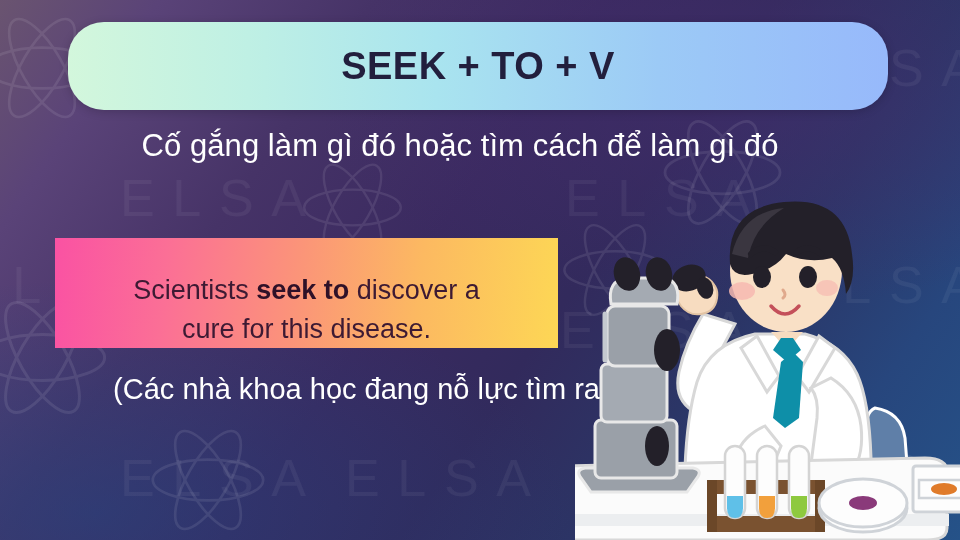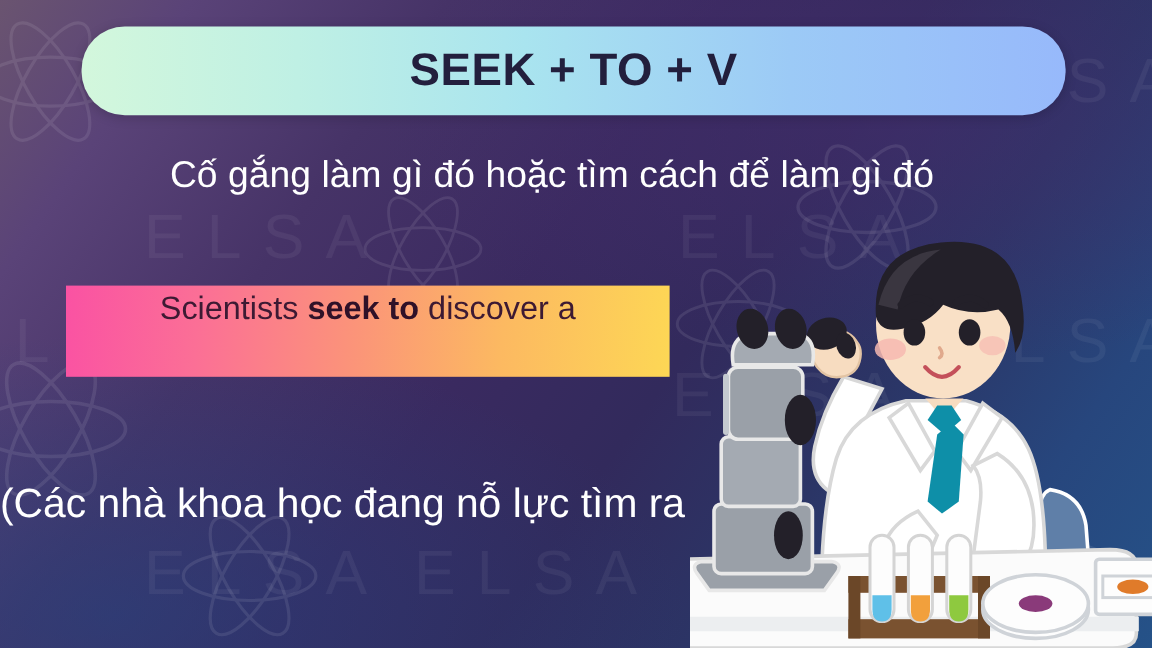--- a/index.html
+++ b/index.html
@@ -51,21 +51,21 @@
     opacity: 0.085;
   }
   .atom svg { display: block; }
 
   
   .title-bar {
     position: absolute;
     left: 68px;
     top: 22px;
     width: 820px;
-    height: 74px;
+    height: 88px;
     border-radius: 36px;
     background: linear-gradient(90deg, #d3f7dc 0%, #bff0e4 22%, #a9e4ef 45%, #9ccaf6 72%, #97b9fb 100%);
     display: flex;
     align-items: center;
     justify-content: center;
     box-shadow: 0 2px 10px rgba(0,0,0,0.18);
   }
   .title-text {
     font-size: 38px;
     font-weight: bold;
@@ -86,43 +86,43 @@
     font-weight: 400;
     letter-spacing: 0.002em;
   }
 
   
   .example-box {
     position: absolute;
     left: 55px;
     top: 238px;
     width: 503px;
-    height: 76px;
+    height: 110px;
     background: linear-gradient(95deg, #fa52a3 0%, #fb6f96 22%, #fb9479 48%, #fcb961 72%, #fdd755 100%);
     display: flex;
     flex-direction: column;
     align-items: center;
-    justify-content: space-between;
+    justify-content: flex-end;
   }
   .example-line {
     font-size: 27px;
     color: #3d1a33;
     line-height: 1.42;
     white-space: nowrap;
   }
   .example-line b { font-weight: bold; color: #2f1128; }
 
   
   .translation {
     position: absolute;
     left: 0;
-    top: 396px;
+    top: 368px;
     width: 600px;
-    text-align: left;
-    font-size: 34px;
+    text-align: right;
+    font-size: 29px;
     color: #ffffff;
     line-height: 1.45;
   }
 
   
   .illustration {
     position: absolute;
     left: 575px;
     top: 178px;
     width: 385px;
@@ -215,20 +215,21 @@
   <div class="title-bar">
     <div class="title-text">SEEK + TO + V</div>
   </div>
 
   <div class="subtitle">Cố gắng làm gì đó hoặc tìm cách để làm gì đó</div>
 
   <div class="example-box">
     <div class="example-line">
       <span>Scientists </span><b>seek to</b><span> discover a</span>
     </div>
+    <div class="example-line">cure for this disease.</div>
   </div>
 
   <div class="translation">
     <div>(Các nhà khoa học đang nỗ lực tìm ra</div>
   </div>
 
   <div class="illustration">
     <svg width="385" height="362" viewBox="0 0 385 362">
       <defs>
         <clipPath id="clipAll">

